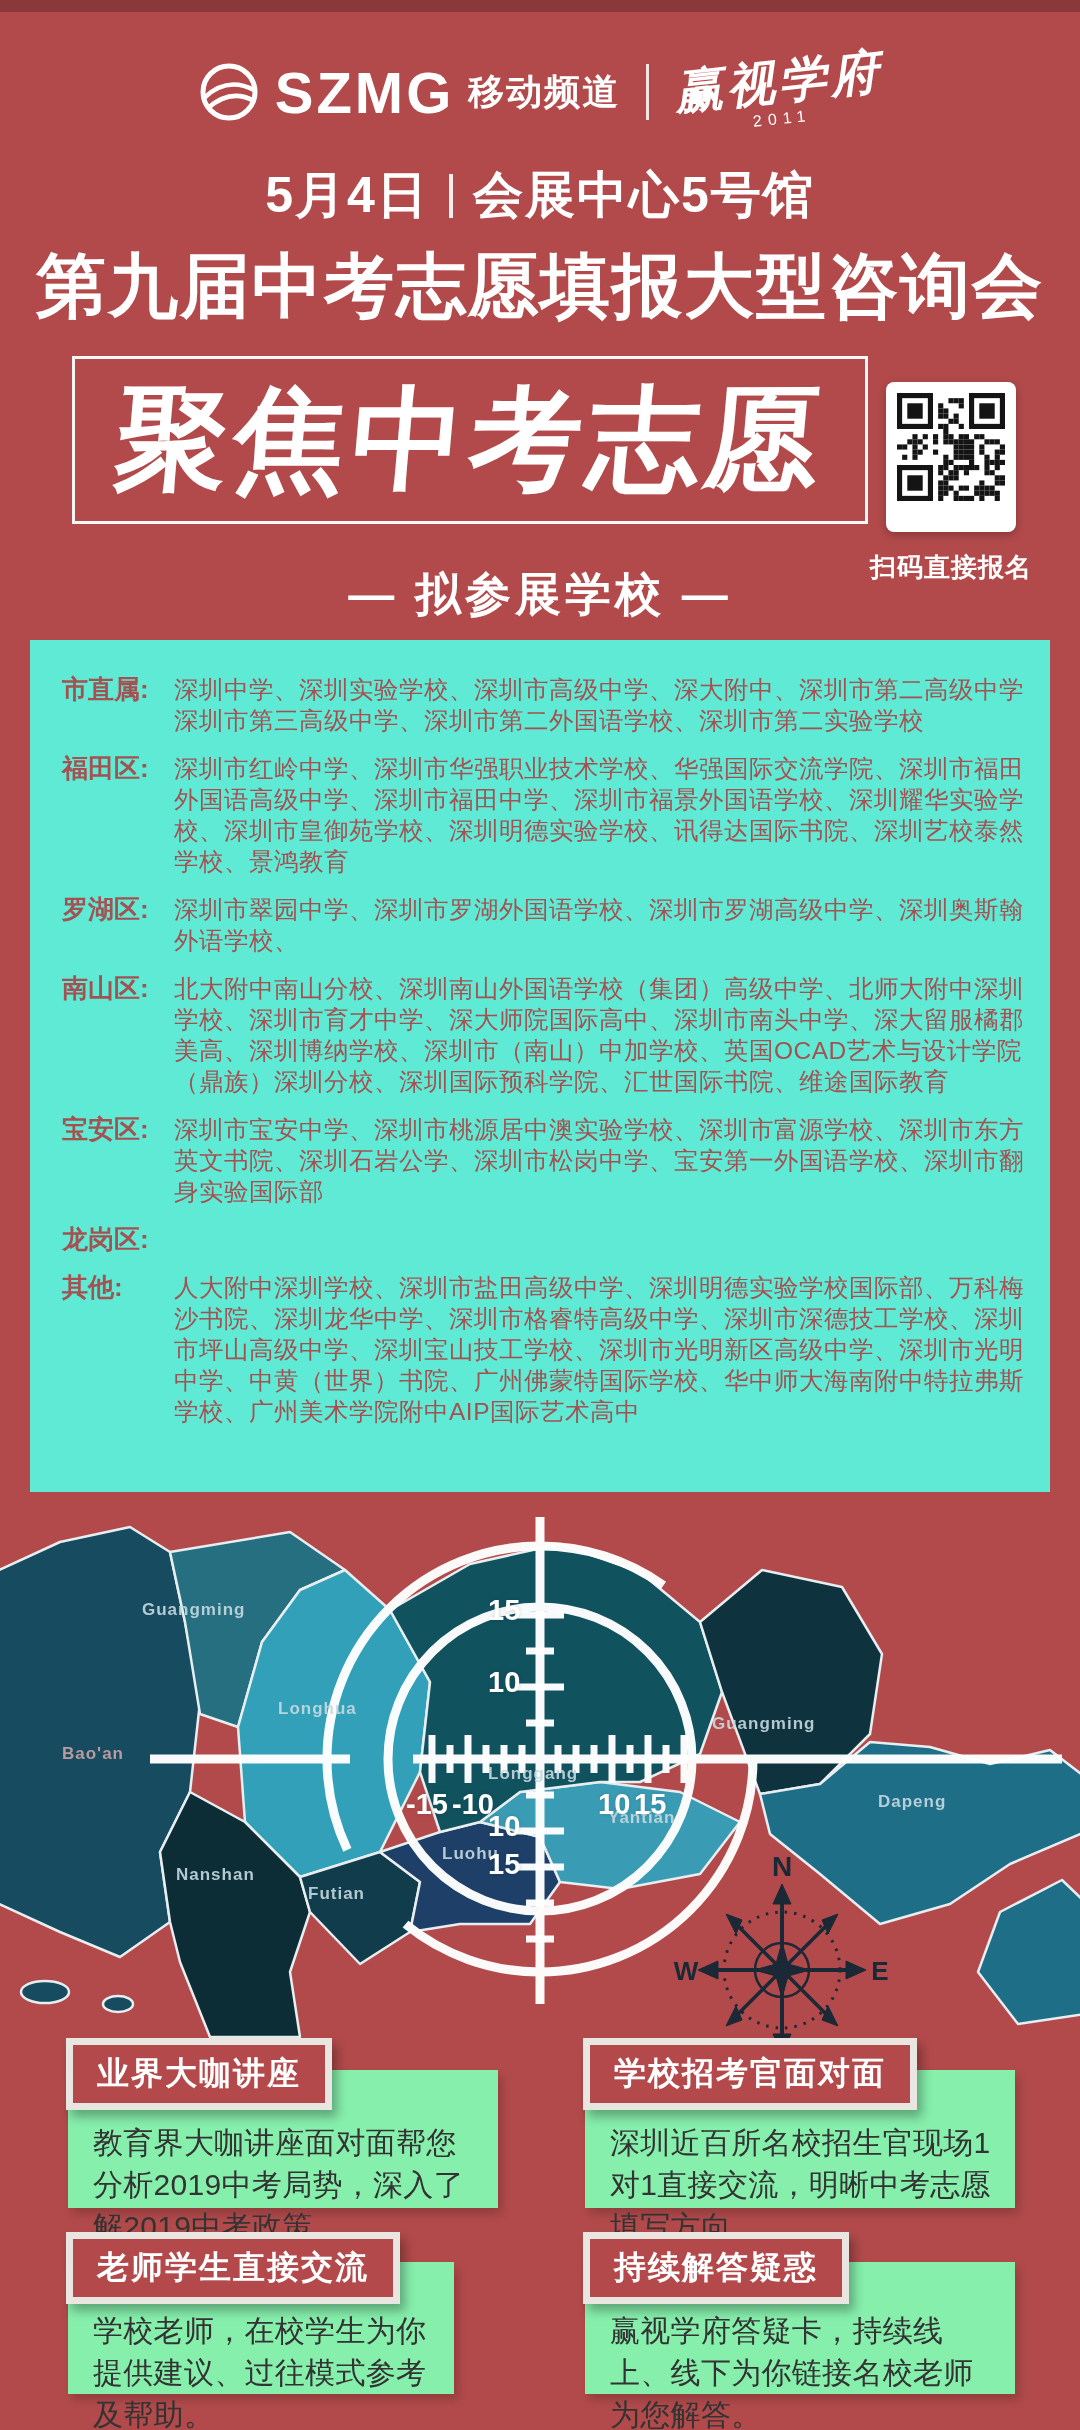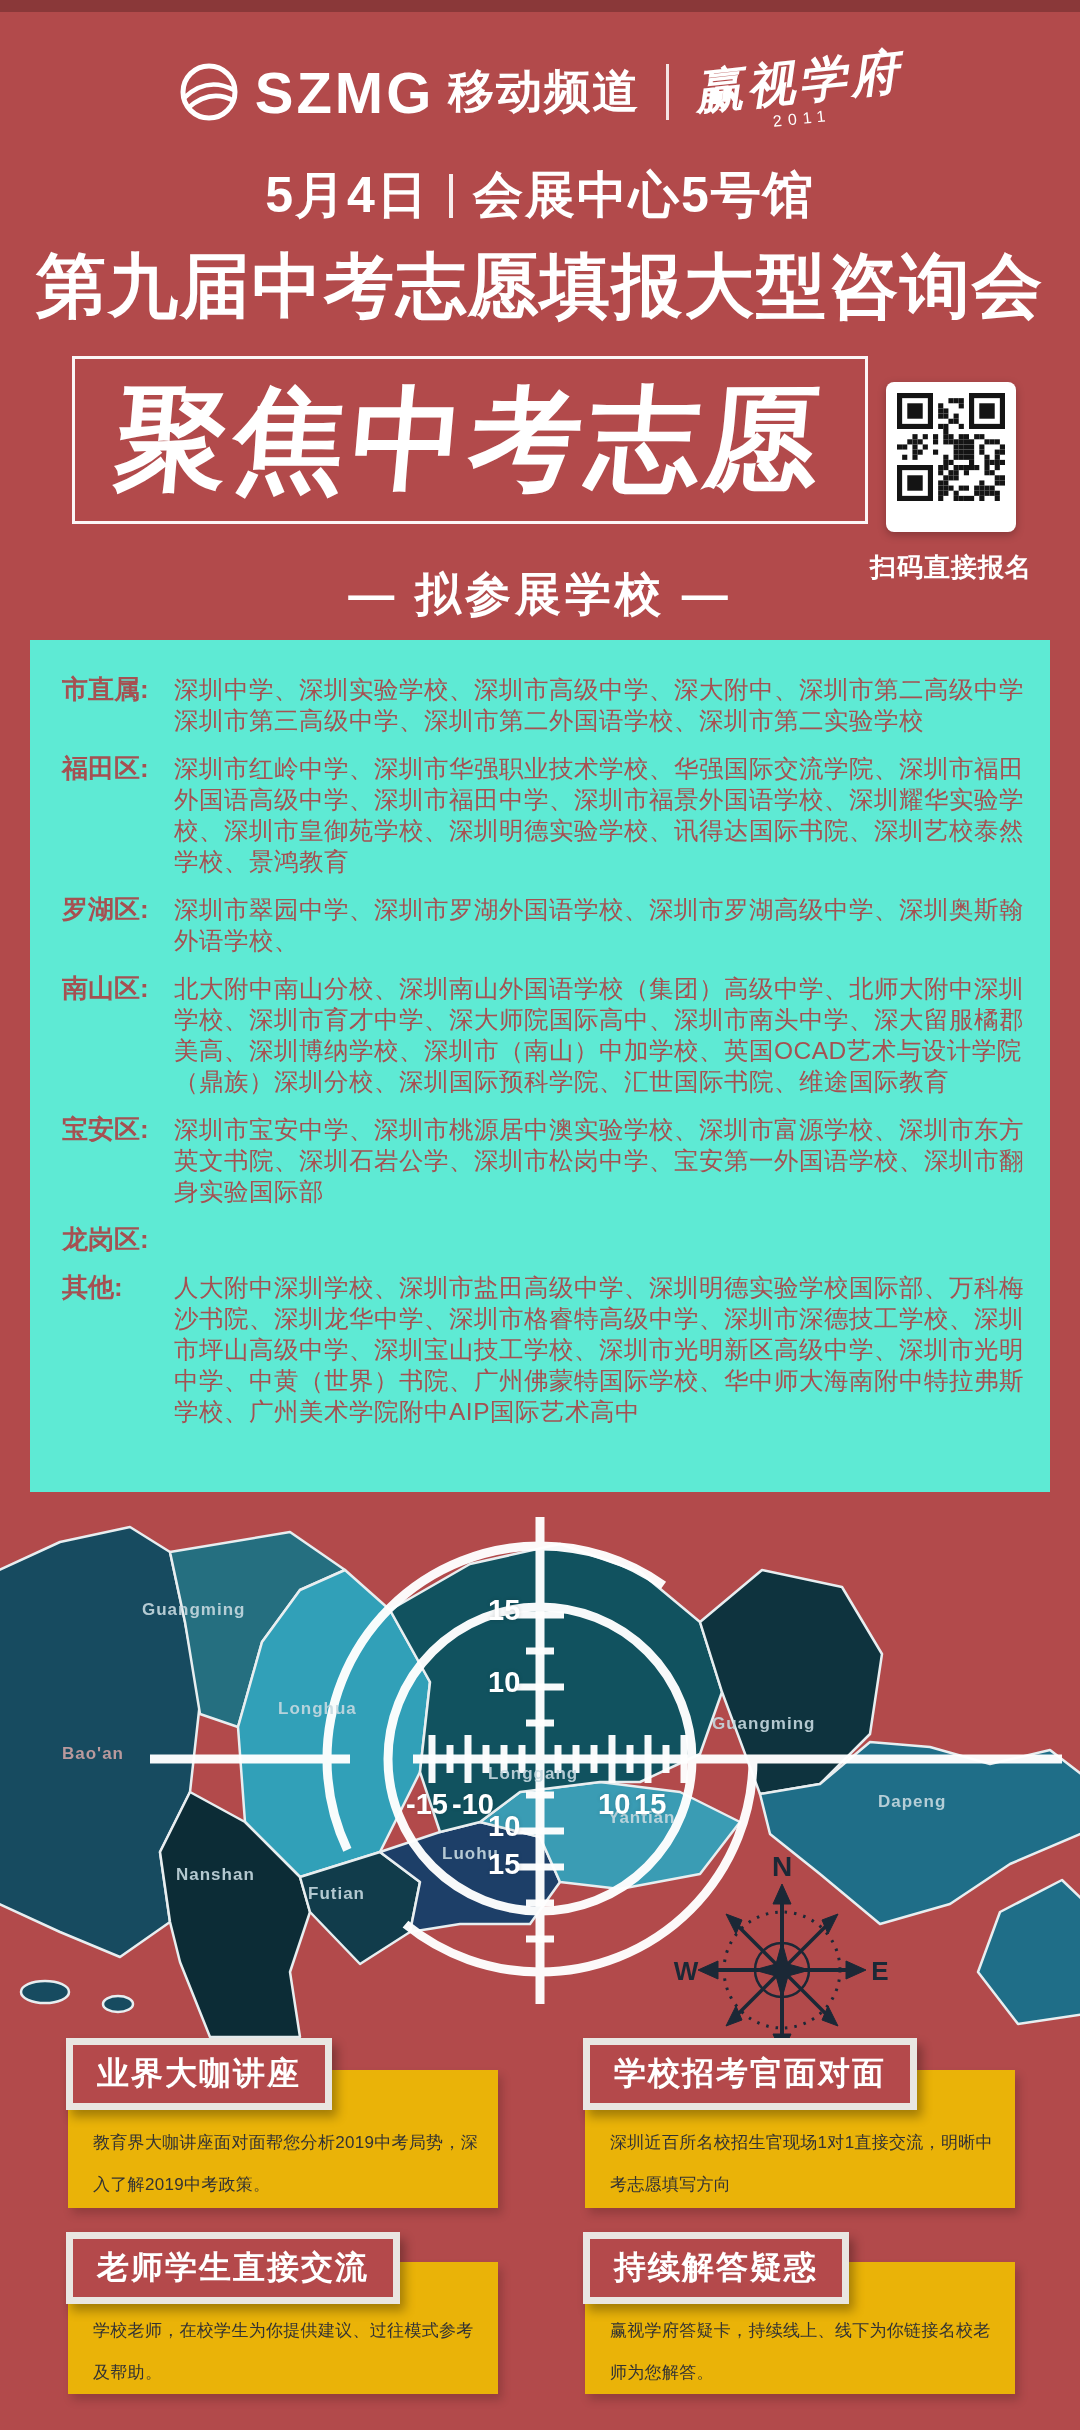--- a/index.html
+++ b/index.html
@@ -2,21 +2,21 @@
 <html><head>
 <meta charset="utf-8">
 <style>
   html,body{margin:0;padding:0;}
   body{background:#8a3839;font-family:"Liberation Sans","DejaVu Sans",sans-serif;}
   #poster{position:relative;width:1080px;height:2430px;margin:12px auto;background:#b24a4b;overflow:hidden;}
 
   
   .brand-row{position:absolute;top:30px;left:0;right:0;height:100px;display:flex;align-items:center;justify-content:center;gap:14px;color:#fff;}
   .brand-logo-text{font-size:58px;font-weight:700;letter-spacing:3px;}
-  .brand-channel{font-size:46px;font-weight:700;letter-spacing:2px;}
+  .brand-channel{font-size:36px;font-weight:700;letter-spacing:2px;}
   .brand-divider{width:3px;height:56px;background:rgba(255,255,255,.85);margin:0 12px;}
   .brand-script{transform:rotate(-6deg);text-align:center;margin-top:-6px;}
   .brand-script-name{font-family:"DejaVu Serif","Liberation Serif",serif;font-style:italic;font-weight:700;font-size:48px;letter-spacing:4px;}
   .brand-script-year{font-size:16px;letter-spacing:6px;margin-top:-4px;}
 
   
   .date-row{position:absolute;top:150px;left:0;right:0;display:flex;align-items:center;justify-content:center;color:#fff;font-size:50px;font-weight:900;letter-spacing:2px;}
   .date-sep{width:4px;height:44px;background:rgba(255,255,255,.9);margin:0 20px;}
   .main-title{position:absolute;top:228px;left:0;right:0;text-align:center;color:#fff;font-size:70px;font-weight:900;letter-spacing:2px;}
 
@@ -36,24 +36,24 @@
 
   
   .map-wrap{position:absolute;left:0;top:1480px;width:1080px;height:550px;overflow:hidden;}
   .map-wrap svg{position:absolute;left:0;top:0;}
   .map-label{position:absolute;color:#c6d9e0;font-weight:700;font-size:17px;letter-spacing:1px;opacity:.9;white-space:nowrap;}
   .tick-label{position:absolute;color:#fff;font-weight:800;font-size:29px;white-space:nowrap;text-shadow:0 0 4px rgba(0,0,0,.15);}
 
   
   .feat-header{position:absolute;background:#e9e6e2;padding:7px;box-shadow:5px 7px 10px rgba(0,0,0,.3);}
   .feat-header-inner{background:#b4494b;color:#fff;font-size:32px;font-weight:800;letter-spacing:2px;padding:7px 24px;white-space:nowrap;}
-  .feat-body{position:absolute;background:#eab308;box-shadow:4px 6px 9px rgba(0,0,0,.18);box-sizing:border-box;color:#333;font-size:17px;line-height:42px;letter-spacing:.3px;padding-left:25px;padding-right:13px;}
+  .feat-body{position:absolute;background:#86efac;box-shadow:4px 6px 9px rgba(0,0,0,.18);box-sizing:border-box;color:#333;font-size:30px;line-height:42px;letter-spacing:.3px;padding-left:25px;padding-right:13px;}
   .fb1{left:68px;top:2058px;width:430px;height:138px;padding-top:52px;}
   .fb2{left:585px;top:2058px;width:430px;height:138px;padding-top:52px;}
-  .fb3{left:68px;top:2250px;width:430px;height:132px;padding-top:48px;}
+  .fb3{left:68px;top:2250px;width:386px;height:132px;padding-top:48px;}
   .fb4{left:585px;top:2250px;width:430px;height:132px;padding-top:48px;}
   .fh1{left:66px;top:2026px;}
   .fh2{left:583px;top:2026px;}
   .fh3{left:66px;top:2220px;}
   .fh4{left:583px;top:2220px;}
 </style>
 </head>
 <body>
 
 <div id="poster">

